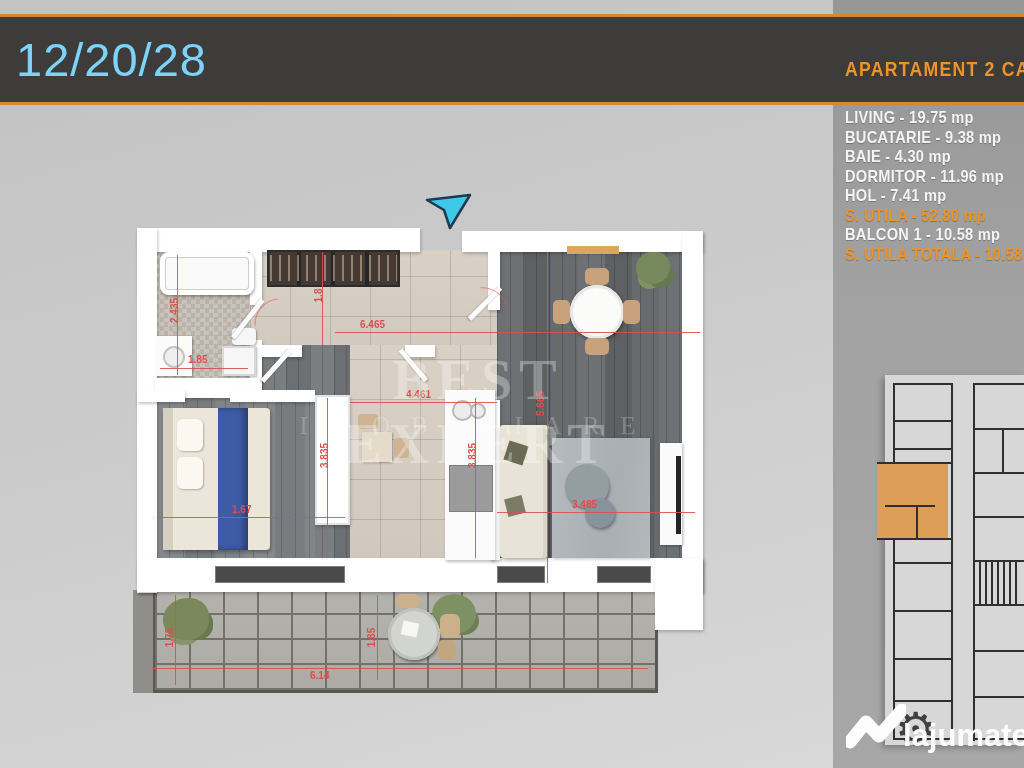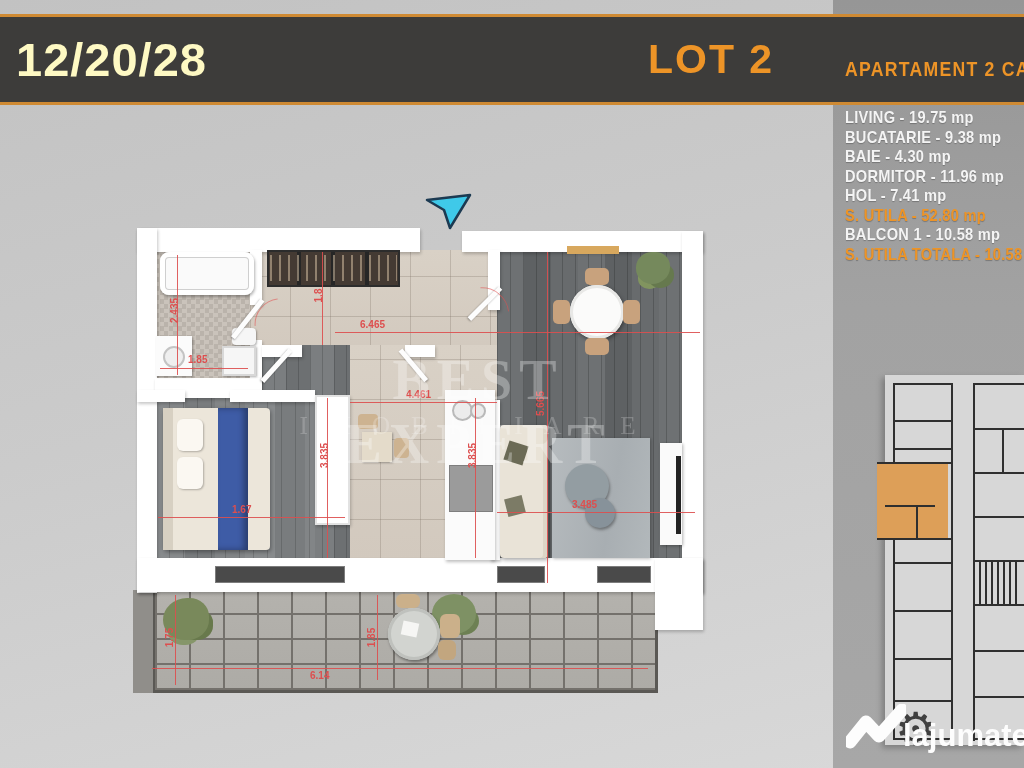--- a/index.html
+++ b/index.html
@@ -8,22 +8,22 @@
        background:linear-gradient(165deg,#c2c2c2 0%,#cbcbcb 45%,#d9d9d9 100%);}
   .abs{position:absolute;}
 
   
   .sidebar{left:833px;top:0;width:191px;height:768px;
            background:linear-gradient(180deg,#969696,#a2a2a2 40%,#a7a7a7);z-index:1;}
 
   
   .header-bar{left:0;top:14px;width:1024px;height:85px;background:#3d3c3a;
               border-top:3px solid #cf8a33;border-bottom:3px solid #cf8a33;z-index:6;}
-  .date{left:16px;top:0;height:85px;line-height:85px;font-size:47px;font-weight:bold;
-        color:#fef9c3;letter-spacing:1px;}
+  .date{left:16px;top:0;height:85px;line-height:85px;font-size:47px;font-weight:normal;
+        color:#7dd3fc;letter-spacing:1px;}
   .lot{left:648px;top:0;height:85px;line-height:85px;font-size:41px;font-weight:bold;
        color:#ED9427;letter-spacing:2px;}
   .subtitle-clip{left:845px;top:40px;width:179px;height:30px;overflow:hidden;white-space:nowrap;}
   .subtitle{display:inline-block;transform:scaleX(.84);transform-origin:left;
             font-size:21px;font-weight:bold;color:#ED9427;letter-spacing:1.5px;}
 
   
   .roomlist{left:845px;top:108px;width:180px;z-index:2;}
   .room-line{white-space:nowrap;height:19.5px;line-height:19.5px;font-size:17px;font-weight:bold;
              color:#f4f4f4;letter-spacing:.3px;transform:scaleX(.86);transform-origin:left;
@@ -81,21 +81,20 @@
   .logo-text{left:903px;top:718px;font-size:31px;font-weight:bold;color:#fdfdfd;
              letter-spacing:0;z-index:5;}
 </style>
 </head>
 <body>
 
 <div class="abs sidebar"></div>
 
 <div class="abs header-bar">
   <div class="abs date">12/20/28</div>
-  <div class="abs lot">LOT 2</div>
   <div class="abs subtitle-clip">
     <span class="subtitle">APARTAMENT 2 CAMERE</span>
   </div>
 </div>
 
 <div class="abs roomlist">
   <div class="room-line">LIVING - 19.75 mp</div>
   <div class="room-line">BUCATARIE - 9.38 mp</div>
   <div class="room-line">BAIE - 4.30 mp</div>
   <div class="room-line">DORMITOR - 11.96 mp</div>

